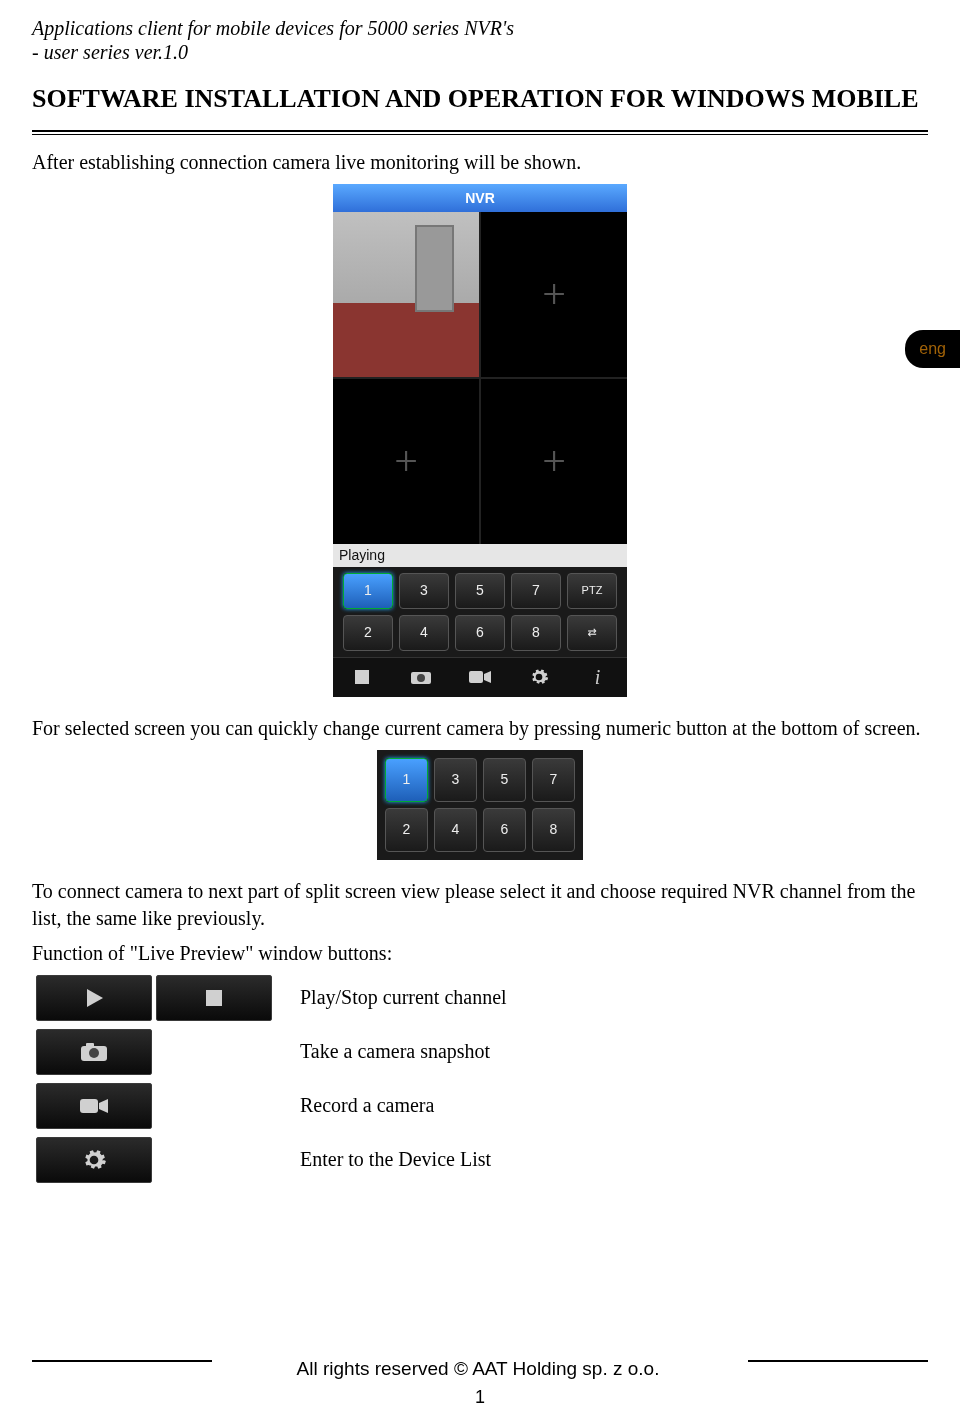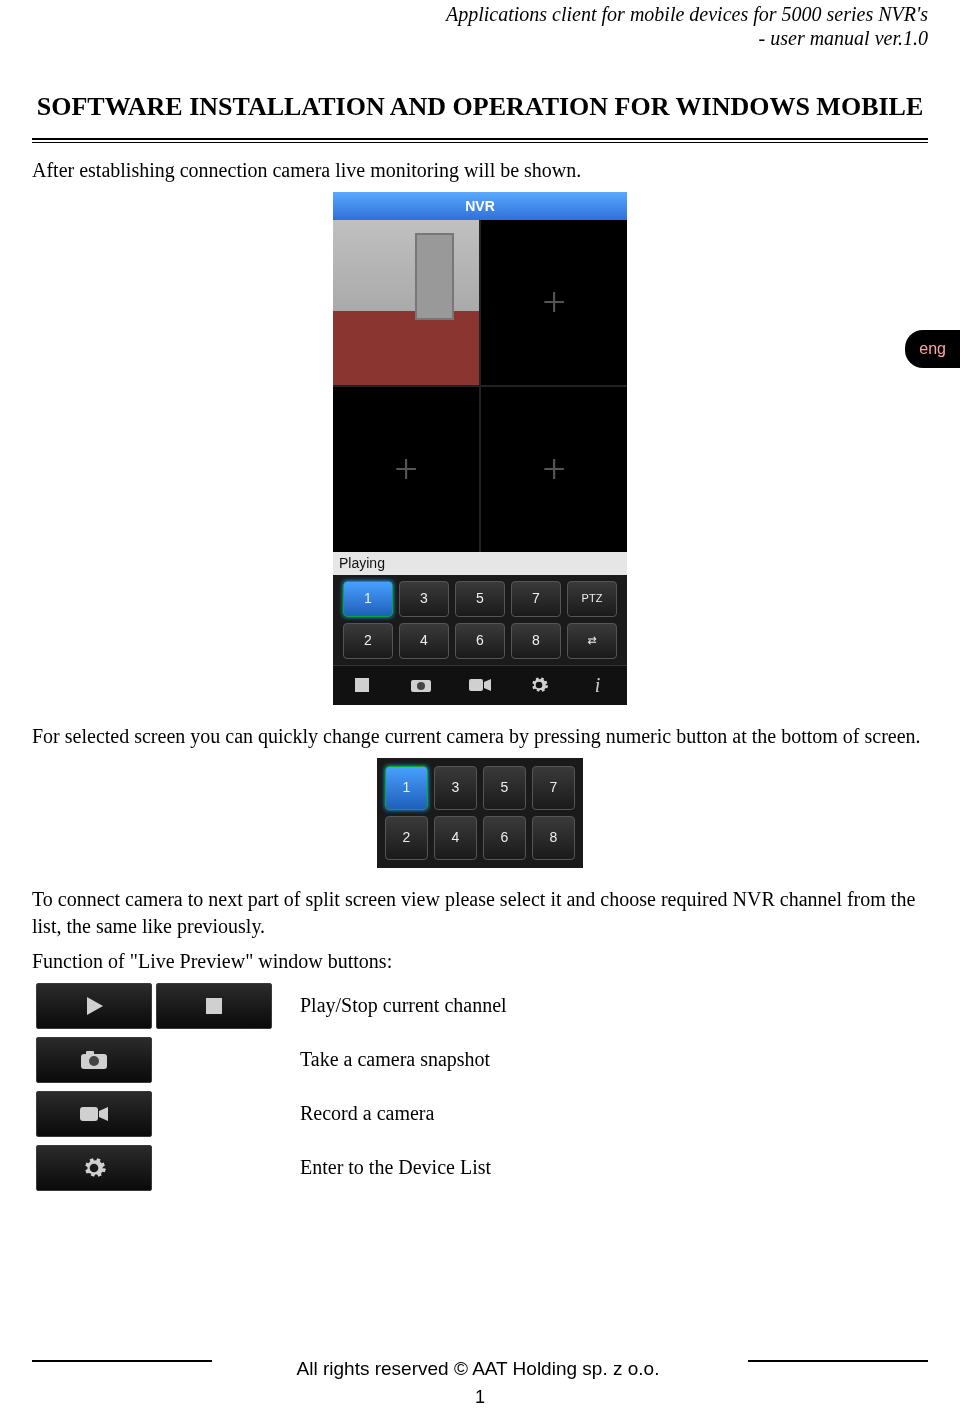--- a/index.html
+++ b/index.html
@@ -5,50 +5,49 @@
     * { margin: 0; padding: 0; box-sizing: border-box; }
     body {
       width: 960px;
       height: 1410px;
       font-family: "Times New Roman", serif;
       background: #fff;
       position: relative;
       padding: 0 32px;
     }
     .header {
-      text-align: right;
+      text-align: left;
       font-style: italic;
       font-size: 20px;
       line-height: 1.2;
-      padding-top: 2px;
+      padding-top: 16px;
     }
     .section-title {
-      text-align: center;
       font-weight: bold;
       font-size: 26px;
-      margin-top: 42px;
+      margin-top: 20px;
       font-family: "Times New Roman", serif;
     }
     .double-rule {
       border-top: 2px solid #000;
       border-bottom: 1px solid #000;
       height: 5px;
       margin: 16px 0 14px;
     }
     .body-text {
       font-size: 20px;
       line-height: 1.35;
     }
     .para { margin: 8px 0; }
     .lang-tab {
       position: absolute;
       right: 0;
       top: 330px;
       background: #000;
-      color: #fca5a5;
+      color: #a16207;
       font-family: sans-serif;
       font-size: 16px;
       padding: 10px 14px;
       border-radius: 18px 0 0 18px;
     }
     
     .phone {
       width: 294px;
       margin: 8px auto 18px;
       background: #000;
@@ -185,21 +184,21 @@
       text-align:center;
       font-family: Arial, sans-serif;
       font-size:18px;
     }
   </style>
 </head>
 <body>
 
 <div class="header">
   <div>Applications client for mobile devices for 5000 series NVR's</div>
-  <div>- user manual ver.1.0</div>
+  <div>- user series ver.1.0</div>
 </div>
 
 <div class="section-title">SOFTWARE INSTALLATION AND OPERATION FOR WINDOWS MOBILE</div>
 <div class="double-rule"></div>
 
 <div class="body-text">
   <p class="para">After establishing connection camera live monitoring will be shown.</p>
 
   <div class="phone">
     <div class="phone-top">NVR</div>

